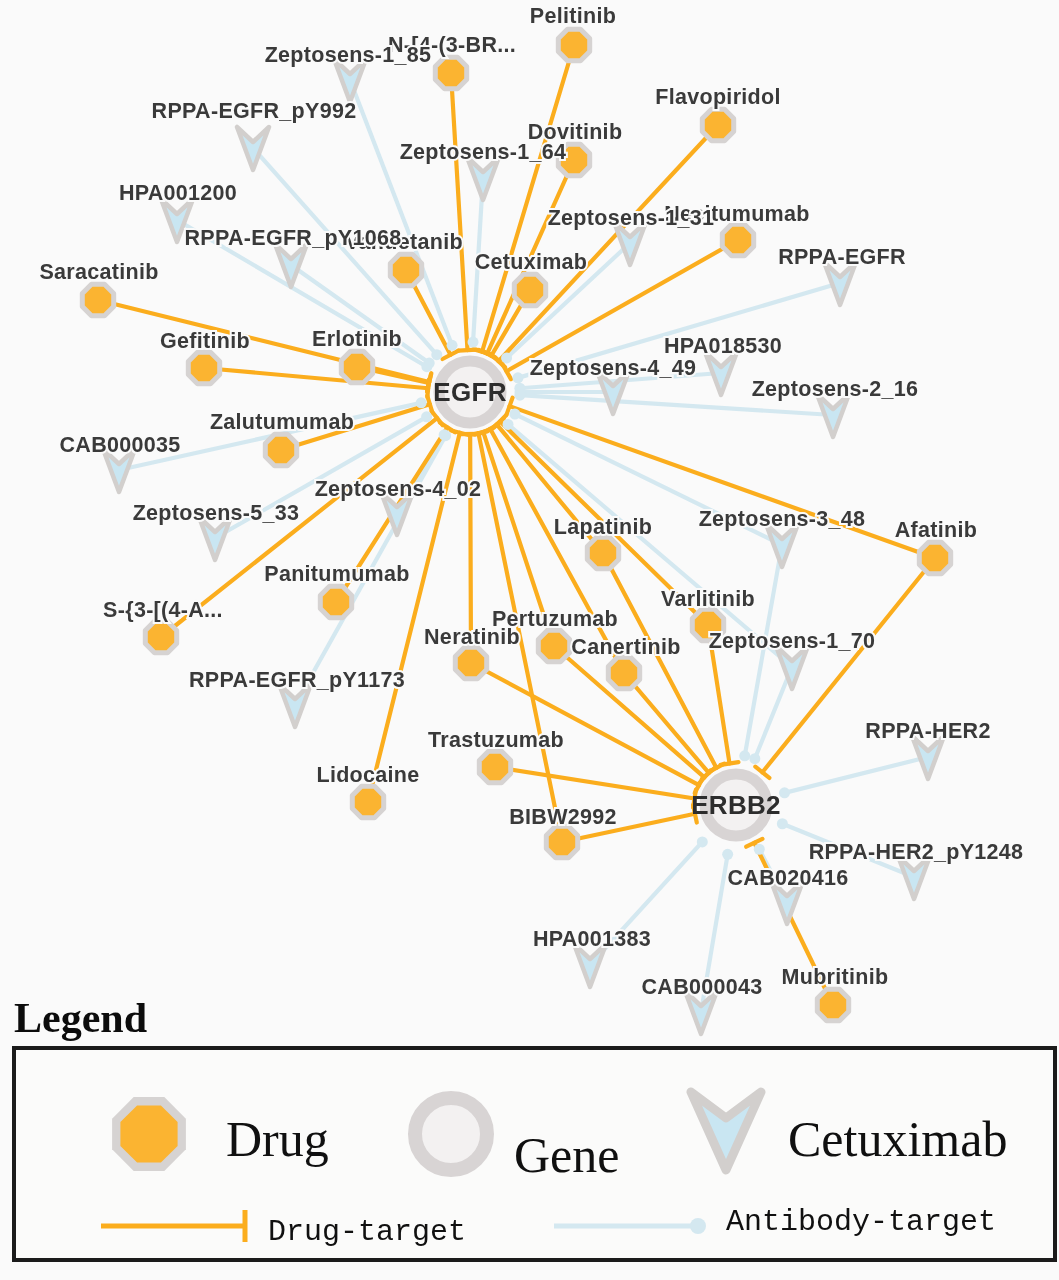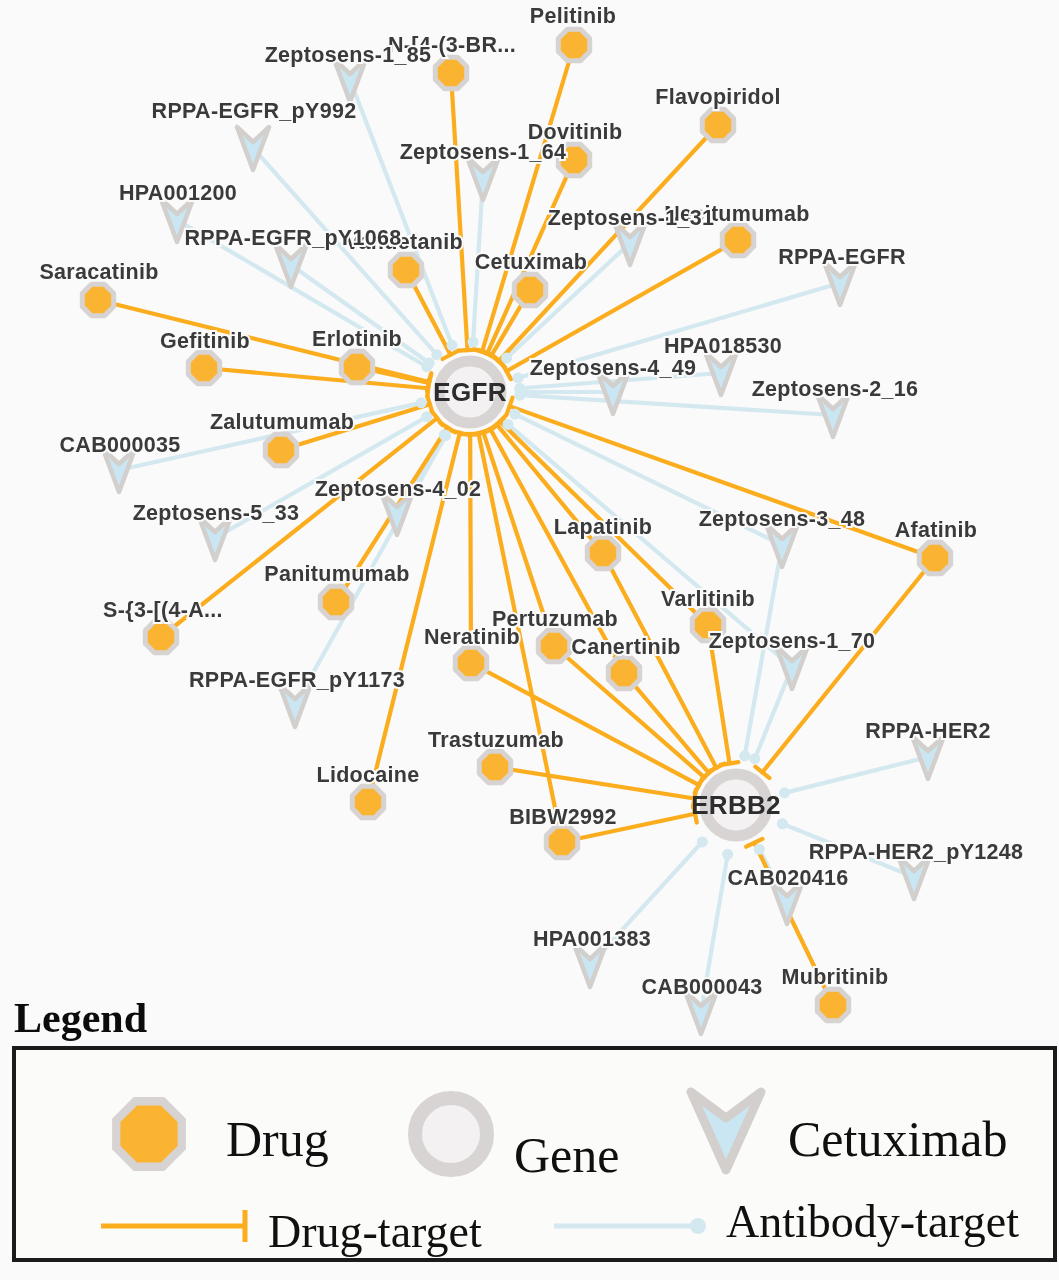--- a/index.html
+++ b/index.html
@@ -23,21 +23,21 @@
   .legend-box{
     position:absolute;left:12px;top:1046px;width:1027px;height:208px;
     border:4px solid #1b1b1b;background:#fbfbfa;padding-left:10px;
   }
   .legend-icon{position:absolute;transform:translate(-50%,-50%);}
   .legend-label{
     position:absolute;transform:translateY(-50%);
     font-family:"Liberation Serif",serif;
     font-size:50px;color:#101010;white-space:nowrap;line-height:1;
   }
-  .legend-edge-label{font-size:46px;}
+  .legend-edge-label{font-size:30px;font-family:Liberation Mono, monospace;}
 </style>
 </head>
 <body>
 
 <div class="figure">
 
   <svg id="graph-svg" width="1059" height="1280" viewBox="0 0 1059 1280">
       <g>
         <line x1="350" y1="80" x2="452.0510460345565" y2="345.332719689847" stroke="#d4e8f0" stroke-width="4.2" stroke-linecap="round"></line>
         <line x1="253" y1="148" x2="436.772304945421" y2="354.6379834409342" stroke="#d4e8f0" stroke-width="4.2" stroke-linecap="round"></line>

